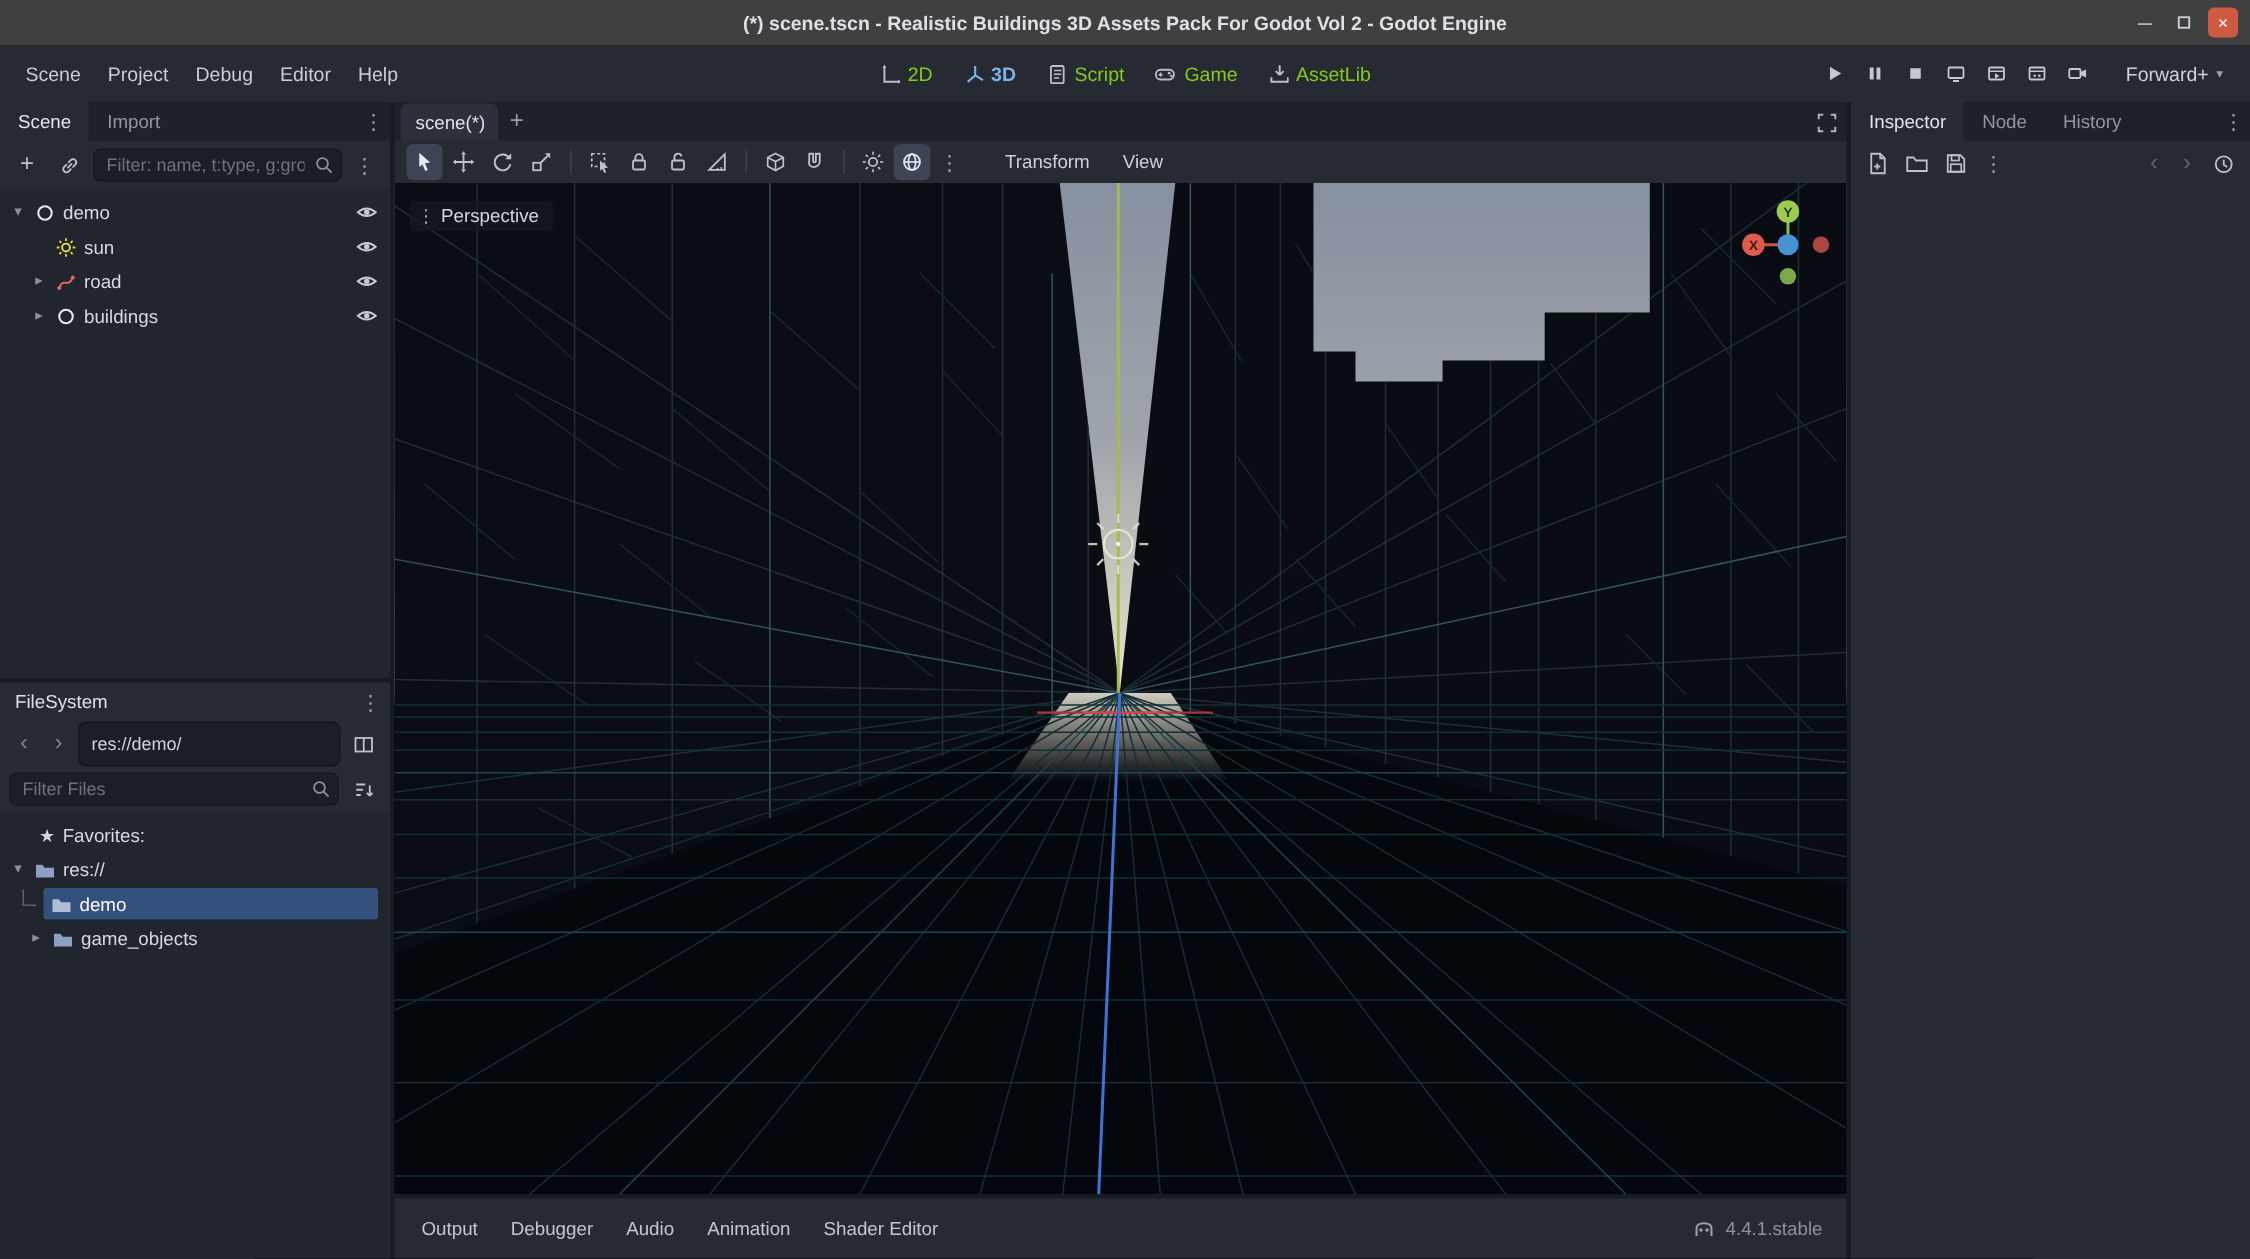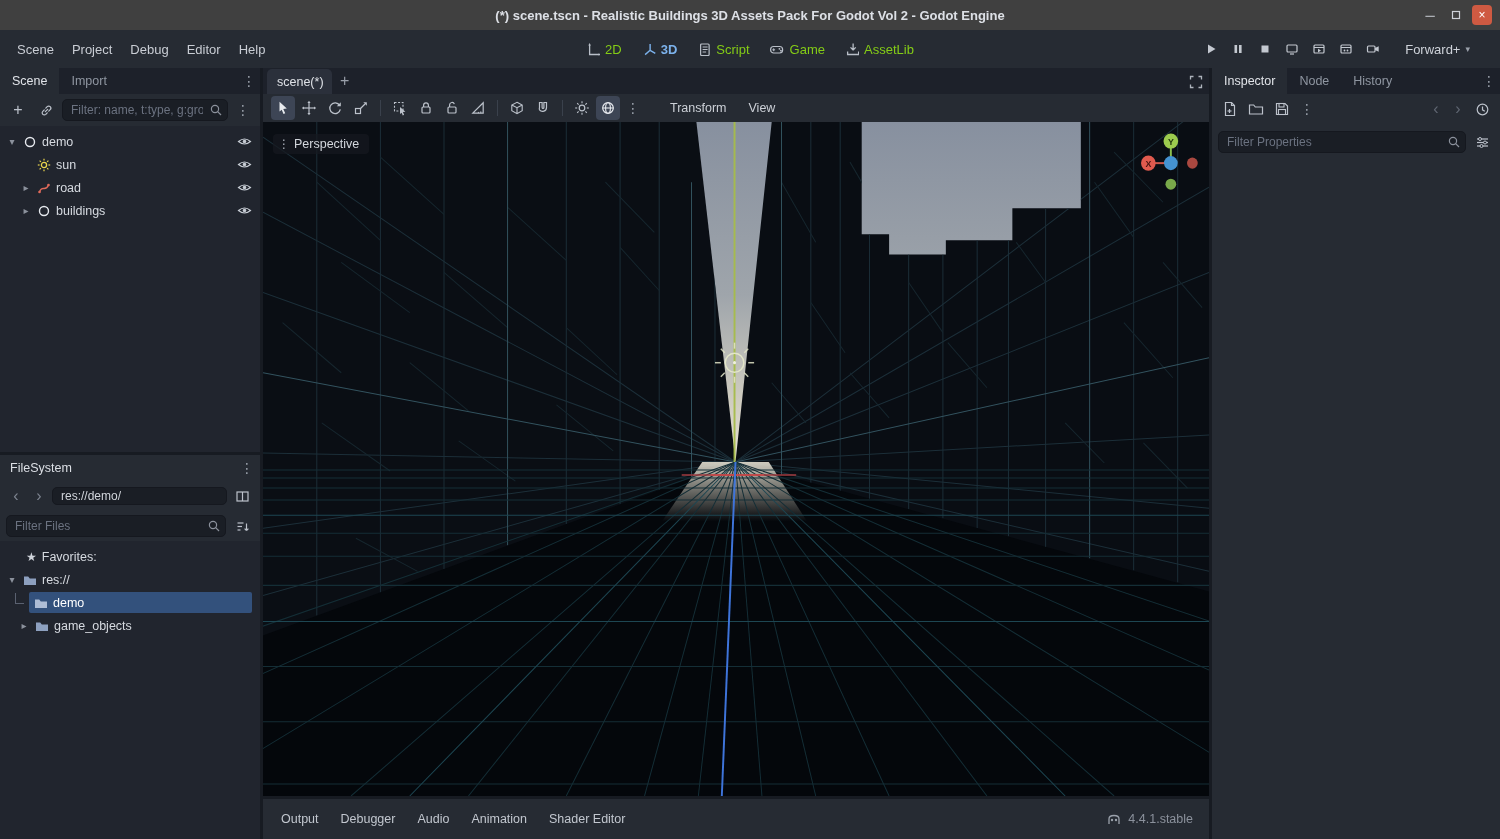--- a/index.html
+++ b/index.html
@@ -15,30 +15,30 @@
   .win-btn.close { background:#cf5a42; color:#fff; font-size:12px; }
 
   
   .menubar { height:38px; background:#262b33; display:flex; align-items:center; padding:0 8px; position:relative; flex:0 0 auto; }
   .menu-item { padding:4px 9px; color:#c9cdd4; border-radius:4px; }
   .workspaces { position:absolute; left:50%; transform:translateX(-50%); display:flex; align-items:center; gap:2px; }
   .ws-btn { display:flex; align-items:center; gap:5px; padding:4px 9px; border-radius:4px; color:#84cc16; }
   .ws-btn svg { color:#b9bfc8; }
   .ws-btn.active { color:#7cb2ec; font-weight:bold; }
   .ws-btn.active svg { color:#7cb2ec; }
-  .playback { position:absolute; right:22px; display:flex; align-items:center; gap:2px; }
+  .playback { position:absolute; right:10px; display:flex; align-items:center; gap:2px; }
   .pb-btn { width:25px; height:24px; display:flex; align-items:center; justify-content:center; color:#c3c8d0; border-radius:4px; }
   .renderer-btn { display:flex; align-items:center; gap:5px; margin-left:10px; color:#ced2d9; padding:4px 8px; border-radius:4px; }
   .renderer-btn .chev { font-size:9px; color:#9aa0ab; }
 
   
   .main { flex:1; display:flex; gap:3px; min-height:0; }
   .left-col { width:260px; flex:0 0 auto; display:flex; flex-direction:column; gap:3px; min-height:0; }
   .center-col { flex:1; display:flex; flex-direction:column; min-width:0; min-height:0; }
-  .right-col { width:288px; flex:0 0 auto; display:flex; flex-direction:column; background:#262b33; min-height:0; }
+  .right-col { width:266px; flex:0 0 auto; display:flex; flex-direction:column; background:#262b33; min-height:0; }
 
   .dock { background:#262b33; display:flex; flex-direction:column; min-height:0; }
   .scene-dock { height:384px; flex:0 0 auto; }
   .fs-dock { flex:1; }
 
   .tabstrip { height:26px; background:#1d212a; display:flex; align-items:stretch; flex:0 0 auto; }
   .tab { display:flex; align-items:center; padding:0 12px; color:#8f96a1; font-size:12.5px; gap:6px; }
   .tab.active { background:#262b33; color:#e0e3e8; }
   .fill { flex:1; }
   .dots-btn { width:22px; display:flex; align-items:center; justify-content:center; color:#9aa0ab; font-size:14px; }
@@ -55,21 +55,21 @@
 
   .tree { flex:1; background:#21252e; overflow:hidden; padding-top:4px; min-height:0; }
   .trow { height:23px; display:flex; align-items:center; gap:5px; font-size:12.5px; color:#d6dae0; padding-right:4px; }
   .arrow { width:12px; text-align:center; color:#8b919c; font-size:10px; flex:0 0 auto; }
   .eye { margin-left:auto; color:#c6cbd3; display:flex; width:24px; justify-content:center; }
 
   .fs-header { height:26px; display:flex; align-items:center; padding:0 2px 0 10px; color:#dcdfe5; font-size:12.5px; flex:0 0 auto; }
   .fs-nav { height:30px; display:flex; align-items:center; gap:3px; padding:0 6px; flex:0 0 auto; }
   .nav-arrow { width:20px; height:22px; display:flex; align-items:center; justify-content:center; color:#7c838f; font-size:16px; }
   .path-wrap { flex:1; min-width:0; }
-  .path-wrap input { width:100%; height:18px; background:#1a1e25; border:1px solid #15181f; border-radius:5px; padding:0 8px; color:#d0d4da; font-size:12px; font-family:inherit; outline:none; }
+  .path-wrap input { width:100%; height:30px; background:#1a1e25; border:1px solid #15181f; border-radius:5px; padding:0 8px; color:#d0d4da; font-size:12px; font-family:inherit; outline:none; }
   .fs-filter { height:30px; display:flex; align-items:center; gap:4px; padding:0 6px; flex:0 0 auto; }
   .fs-sel { background:#33517c; border-radius:2px; display:flex; align-items:center; gap:5px; flex:1; height:21px; padding:0 5px; color:#fff; margin-right:4px; }
   .guide { width:9px; height:11px; border-left:1px solid #5a6170; border-bottom:1px solid #5a6170; margin-top:-9px; flex:0 0 auto; }
 
   
   .vp-tabstrip { height:26px; background:#1d212a; display:flex; align-items:stretch; flex:0 0 auto; }
   .scene-tab { display:flex; align-items:center; gap:6px; padding:0 8px 0 10px; background:#2b303b; color:#dfe2e7; font-size:12.5px; border-radius:5px 5px 0 0; margin:1px 0 0 4px;flex-direction:column; }
   .tab-close { color:#9aa0aa; font-size:13px; margin-left:2px; }
   .newtab-btn { width:26px; display:flex; align-items:center; justify-content:center; color:#9aa0aa; font-size:16px; }
   .expand-btn { width:28px; display:flex; align-items:center; justify-content:center; color:#aeb4bd; }
@@ -721,38 +721,15 @@
       <div class="fill"></div>
       <div class="nav-arrow dim">‹</div>
       <div class="nav-arrow dim">›</div>
       <div class="tool-btn">
           <svg width="15" height="15">
             <circle cx="7.5" cy="7.5" r="5.3" fill="none" stroke="currentColor" stroke-width="1.2"></circle>
             <path d="M7.5 4.5 V7.8 L9.8 9.3" fill="none" stroke="currentColor" stroke-width="1.2"></path>
           </svg>
         </div>
     </div>
-    <div class="insp-filter">
-      <div class="filter-wrap">
-        <input type="text" placeholder="Filter Properties" style="">
-        <span class="sicon">
-            <svg width="14" height="14">
-              <circle cx="6" cy="6" r="3.6" fill="none" stroke="currentColor" stroke-width="1.2"></circle>
-              <line x1="8.7" y1="8.7" x2="12" y2="12" stroke="currentColor" stroke-width="1.2"></line>
-            </svg>
-          </span>
-      </div>
-      <div class="tool-btn">
-          <svg width="15" height="15">
-            <g stroke="currentColor" stroke-width="1.2">
-              <line x1="2" y1="4" x2="13" y2="4"></line>
-              <line x1="2" y1="7.5" x2="13" y2="7.5"></line>
-              <line x1="2" y1="11" x2="13" y2="11"></line>
-            </g>
-            <circle cx="5" cy="4" r="1.5" fill="#262b33" stroke="currentColor"></circle>
-            <circle cx="10" cy="7.5" r="1.5" fill="#262b33" stroke="currentColor"></circle>
-            <circle cx="6.5" cy="11" r="1.5" fill="#262b33" stroke="currentColor"></circle>
-          </svg>
-        </div>
-    </div>
     <div class="insp-body"></div>
   </div>
 </div>
 
 </body></html>

